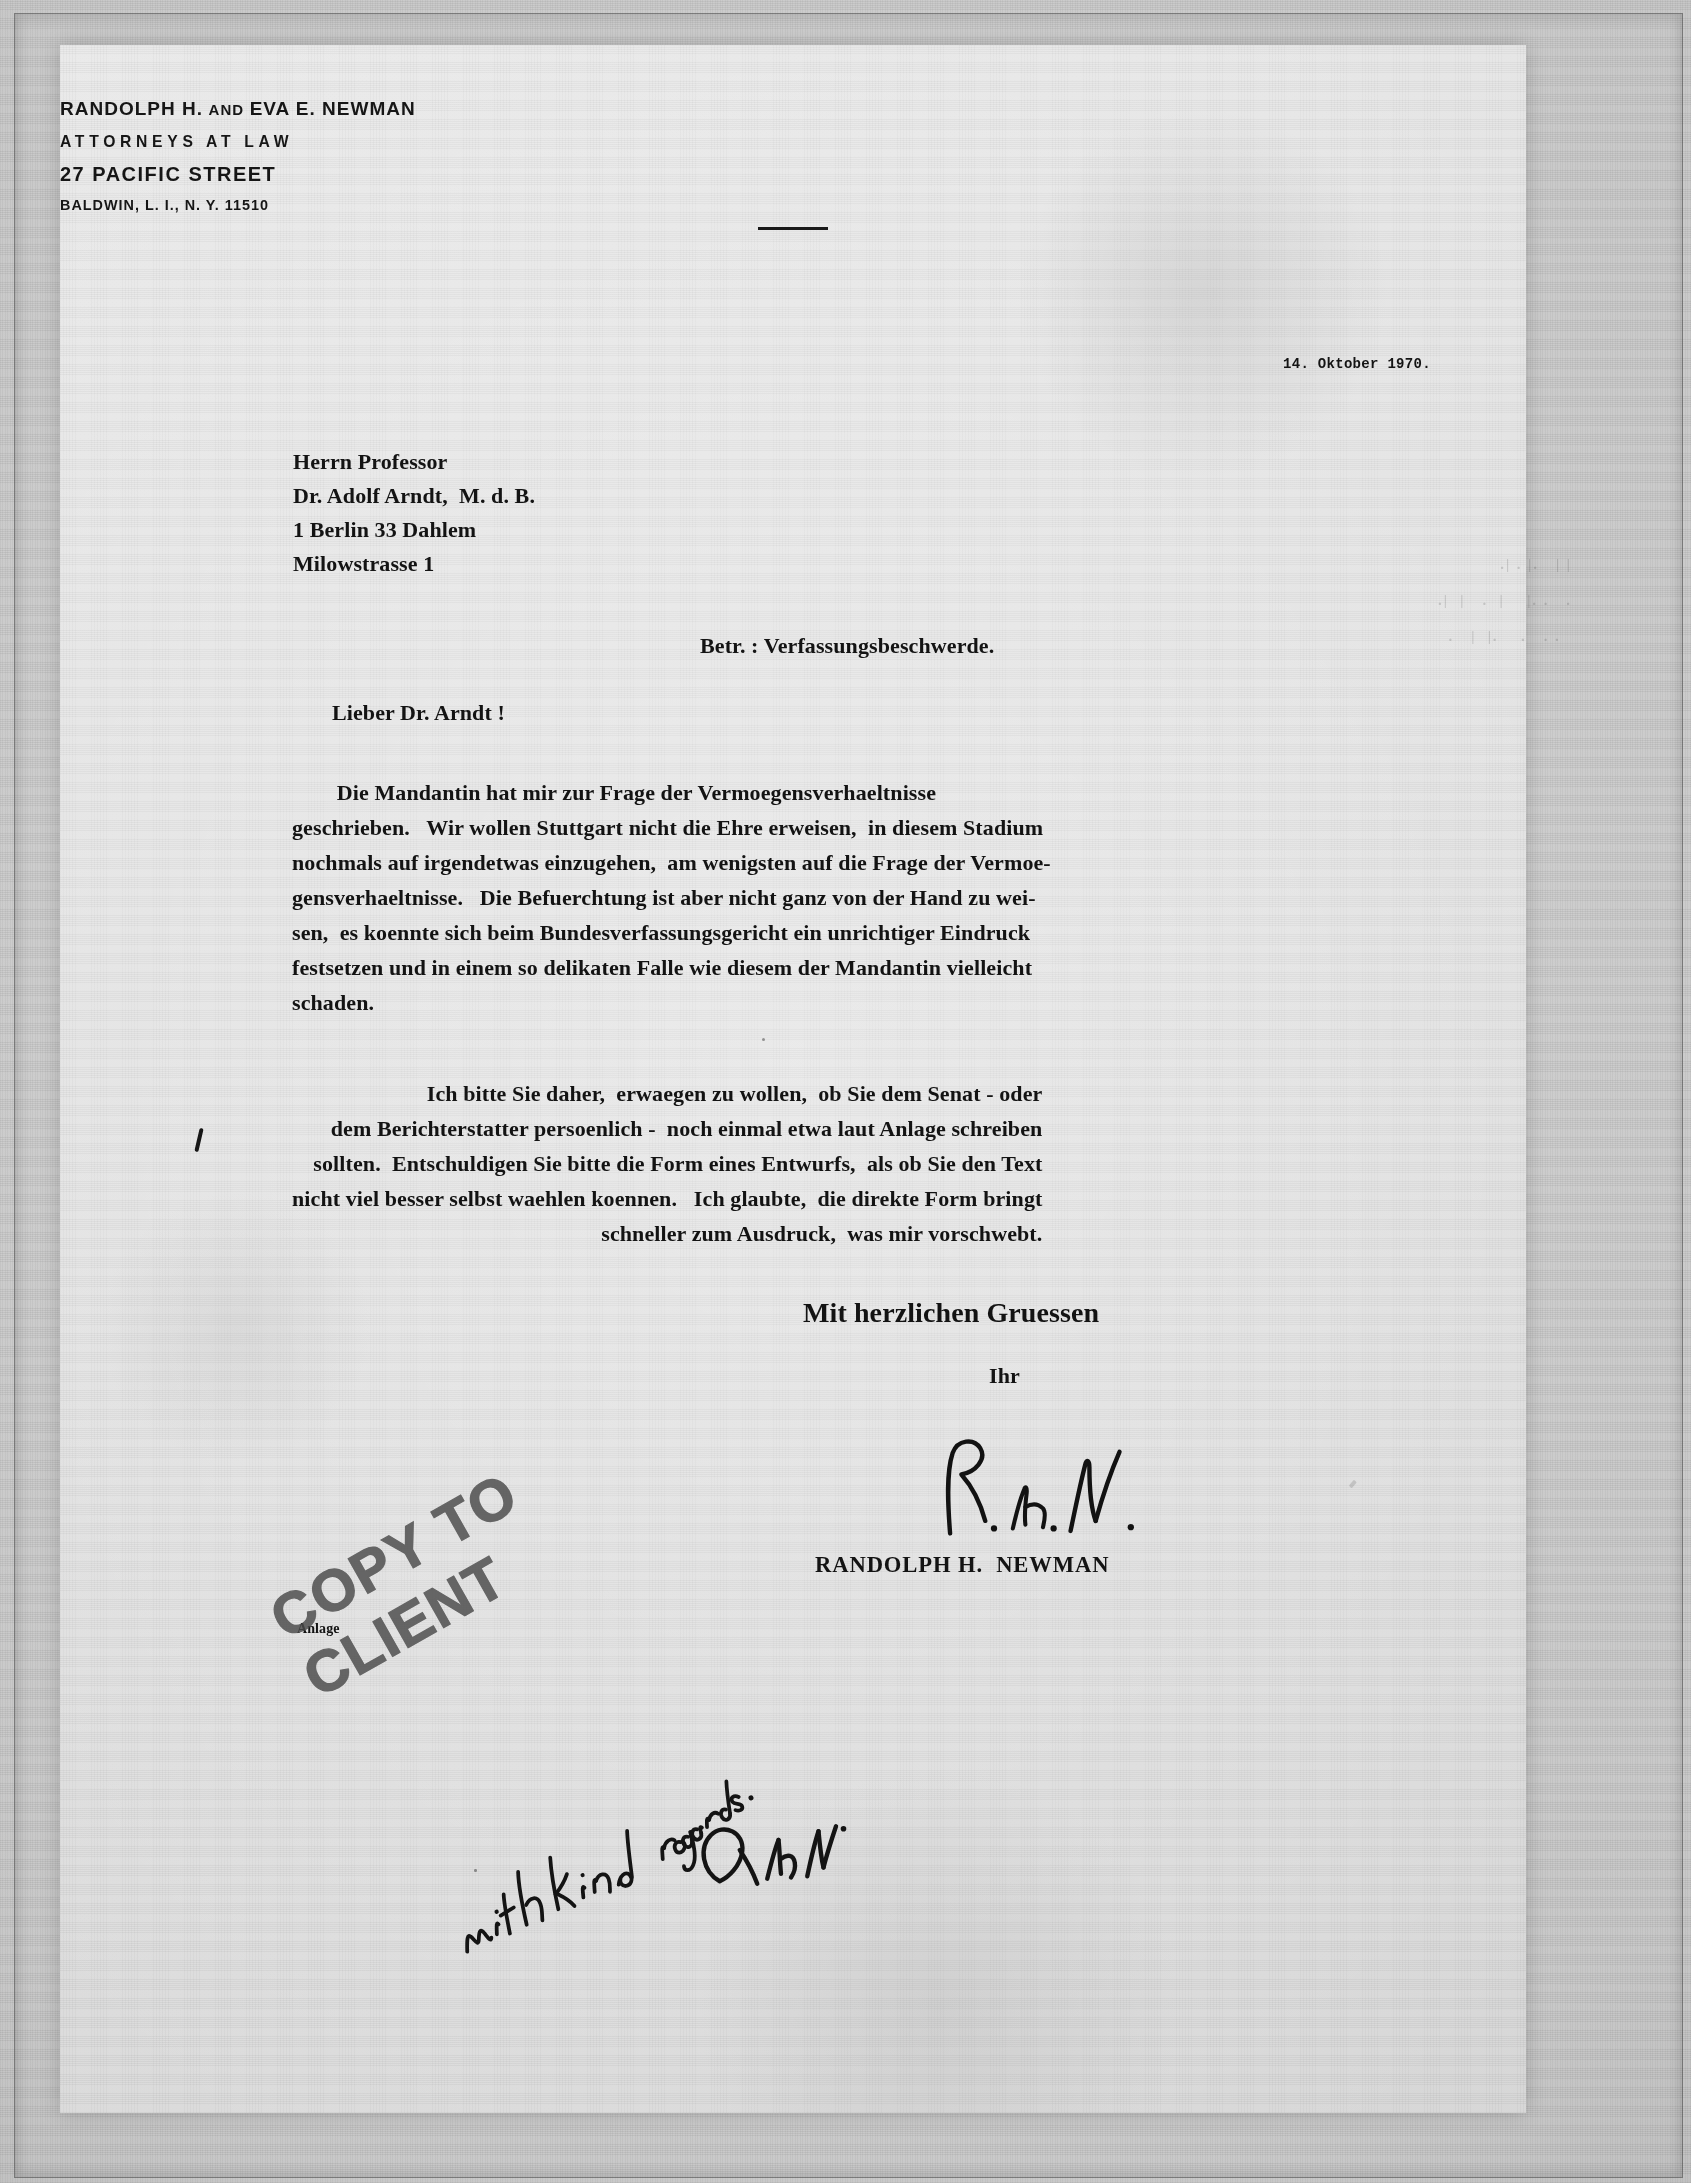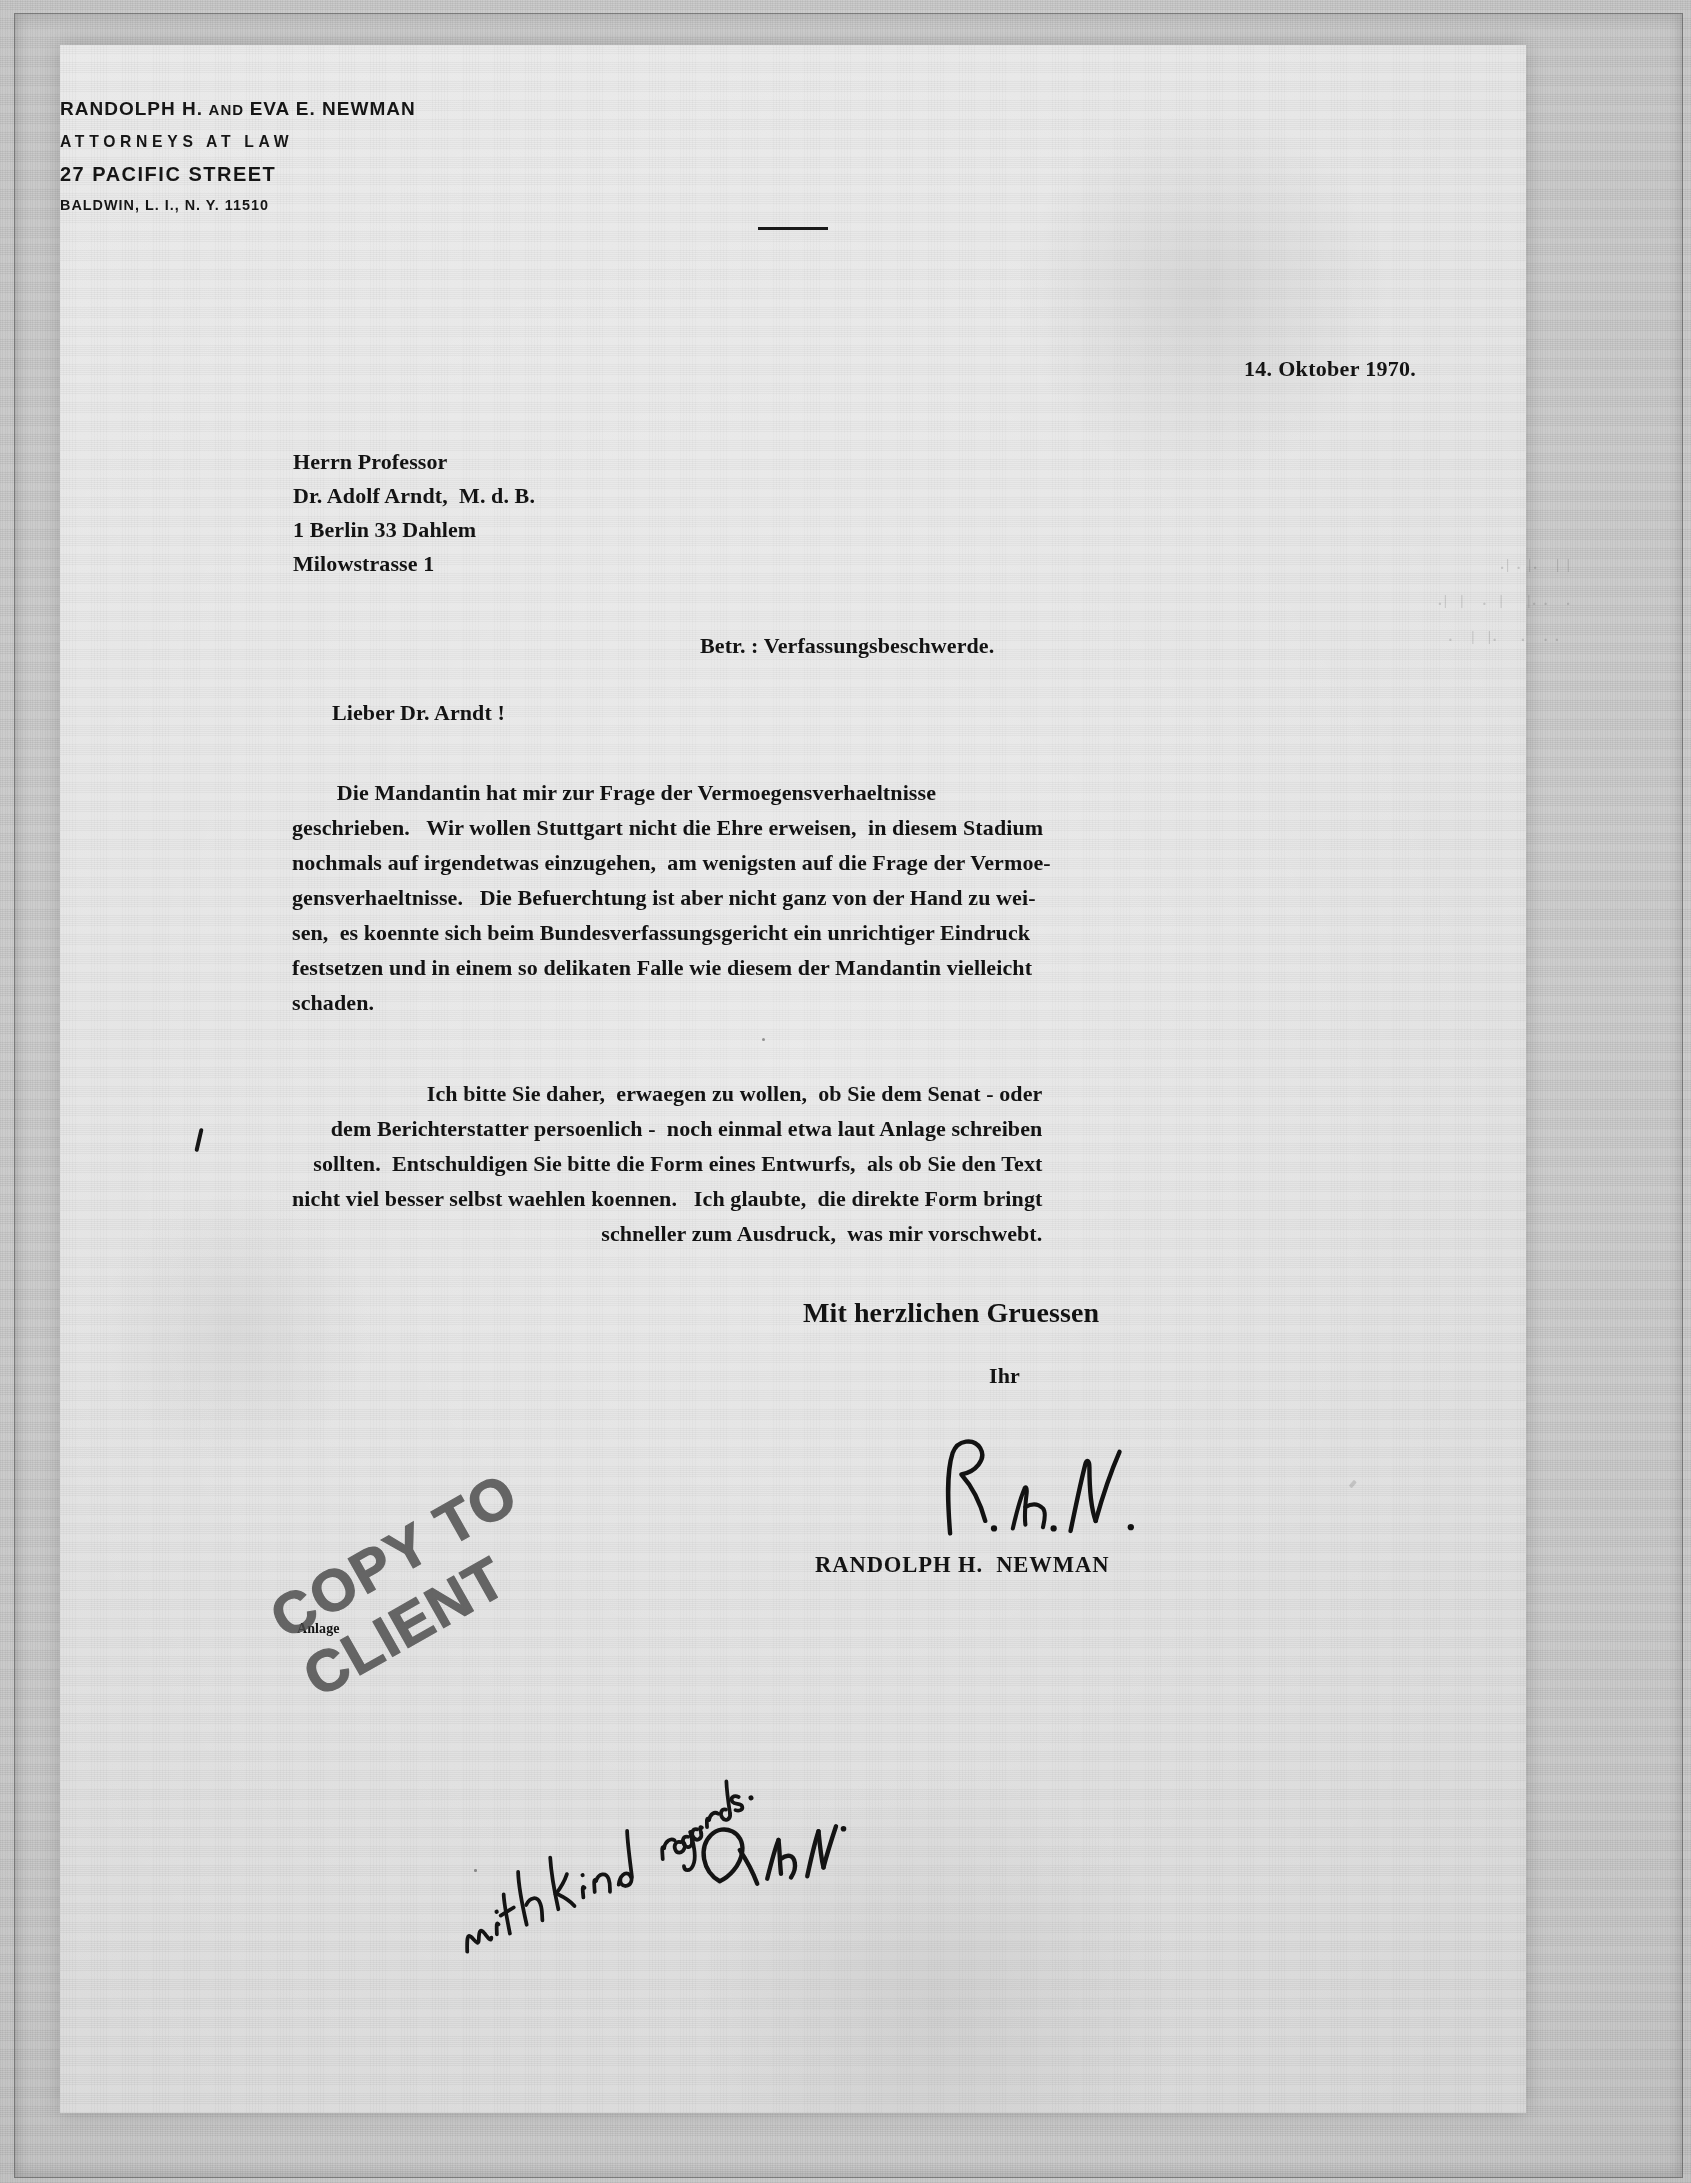--- a/index.html
+++ b/index.html
@@ -105,25 +105,25 @@
     font-size: 13px;
     font-weight: 700;
     letter-spacing: 0.9px;
     margin-top: 12px;
   }
   #lh-tel .cap { font-size: 15px; }
 
   
   #date {
     position: absolute;
-    left: 1184px;
+    left: 1223px;
     top: 311px;
-    font-family: Liberation Serif, serif;
-    font-weight: 700;
-    font-size: 22px;
+    font-family: Liberation Mono, monospace;
+    font-weight: 700;
+    font-size: 14px;
     letter-spacing: 0.3px;
     color: #141414;
   }
 
   
   .tw {
     font-family: "Liberation Serif", serif;
     font-weight: 700;
     color: #131313;
     letter-spacing: 0.1px;

